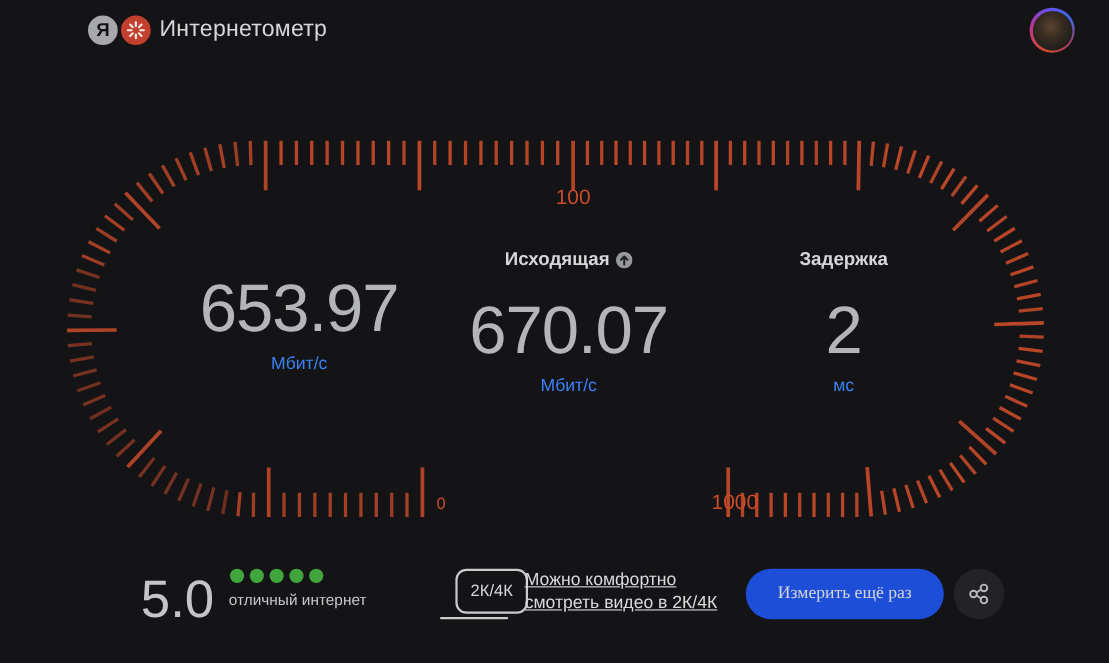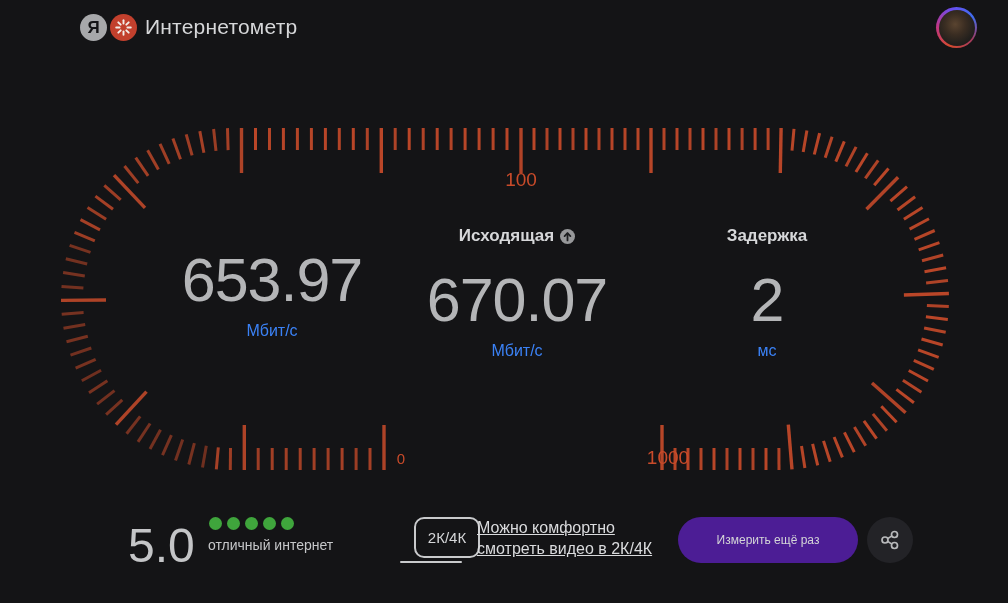--- a/index.html
+++ b/index.html
@@ -64,22 +64,22 @@
 
   .monitor { left:398px; top:517px; width:66px; height:41px;
     border:2px solid #c9cacc; border-radius:10px;
     display:flex; align-items:center; justify-content:center;
     font-size:15px; color:#d5d6d8;margin-left:16px; }
   .monitor-base { left:400px; top:561px; width:62px; height:2px; background:#c9cacc; border-radius:1px; }
   .quality-text { left:477px; top:517px; font-size:16px; line-height:21px; color:#dadbdd;text-decoration:underline; }
 
   .measure-btn {
     left:678px; top:517px; width:180px; height:46px; border-radius:23px;
-    background:#4c1d95; border:none; color:#d4d5d7; font-size:12px;
-    font-family:Liberation Sans, sans-serif; cursor:pointer;
+    background:#1d4ed8; border:none; color:#d4d5d7; font-size:16px;
+    font-family:Liberation Serif, serif; cursor:pointer;
     display:flex; align-items:center; justify-content:center;
   }
   .share-btn {
     left:867px; top:517px; width:46px; height:46px; border-radius:50%;
     background:#232327; border:none; cursor:pointer;
     display:flex; align-items:center; justify-content:center;
   }
 </style>
 </head>
 <body>

